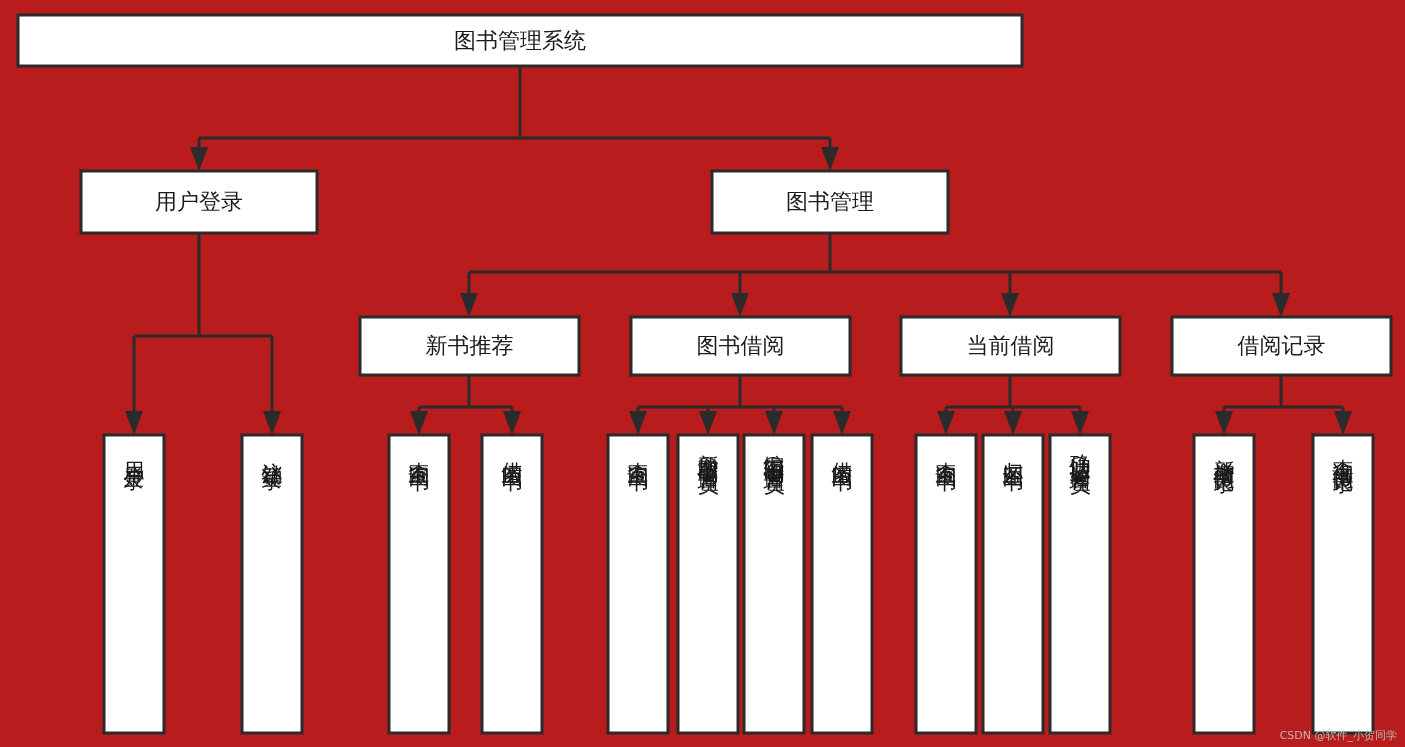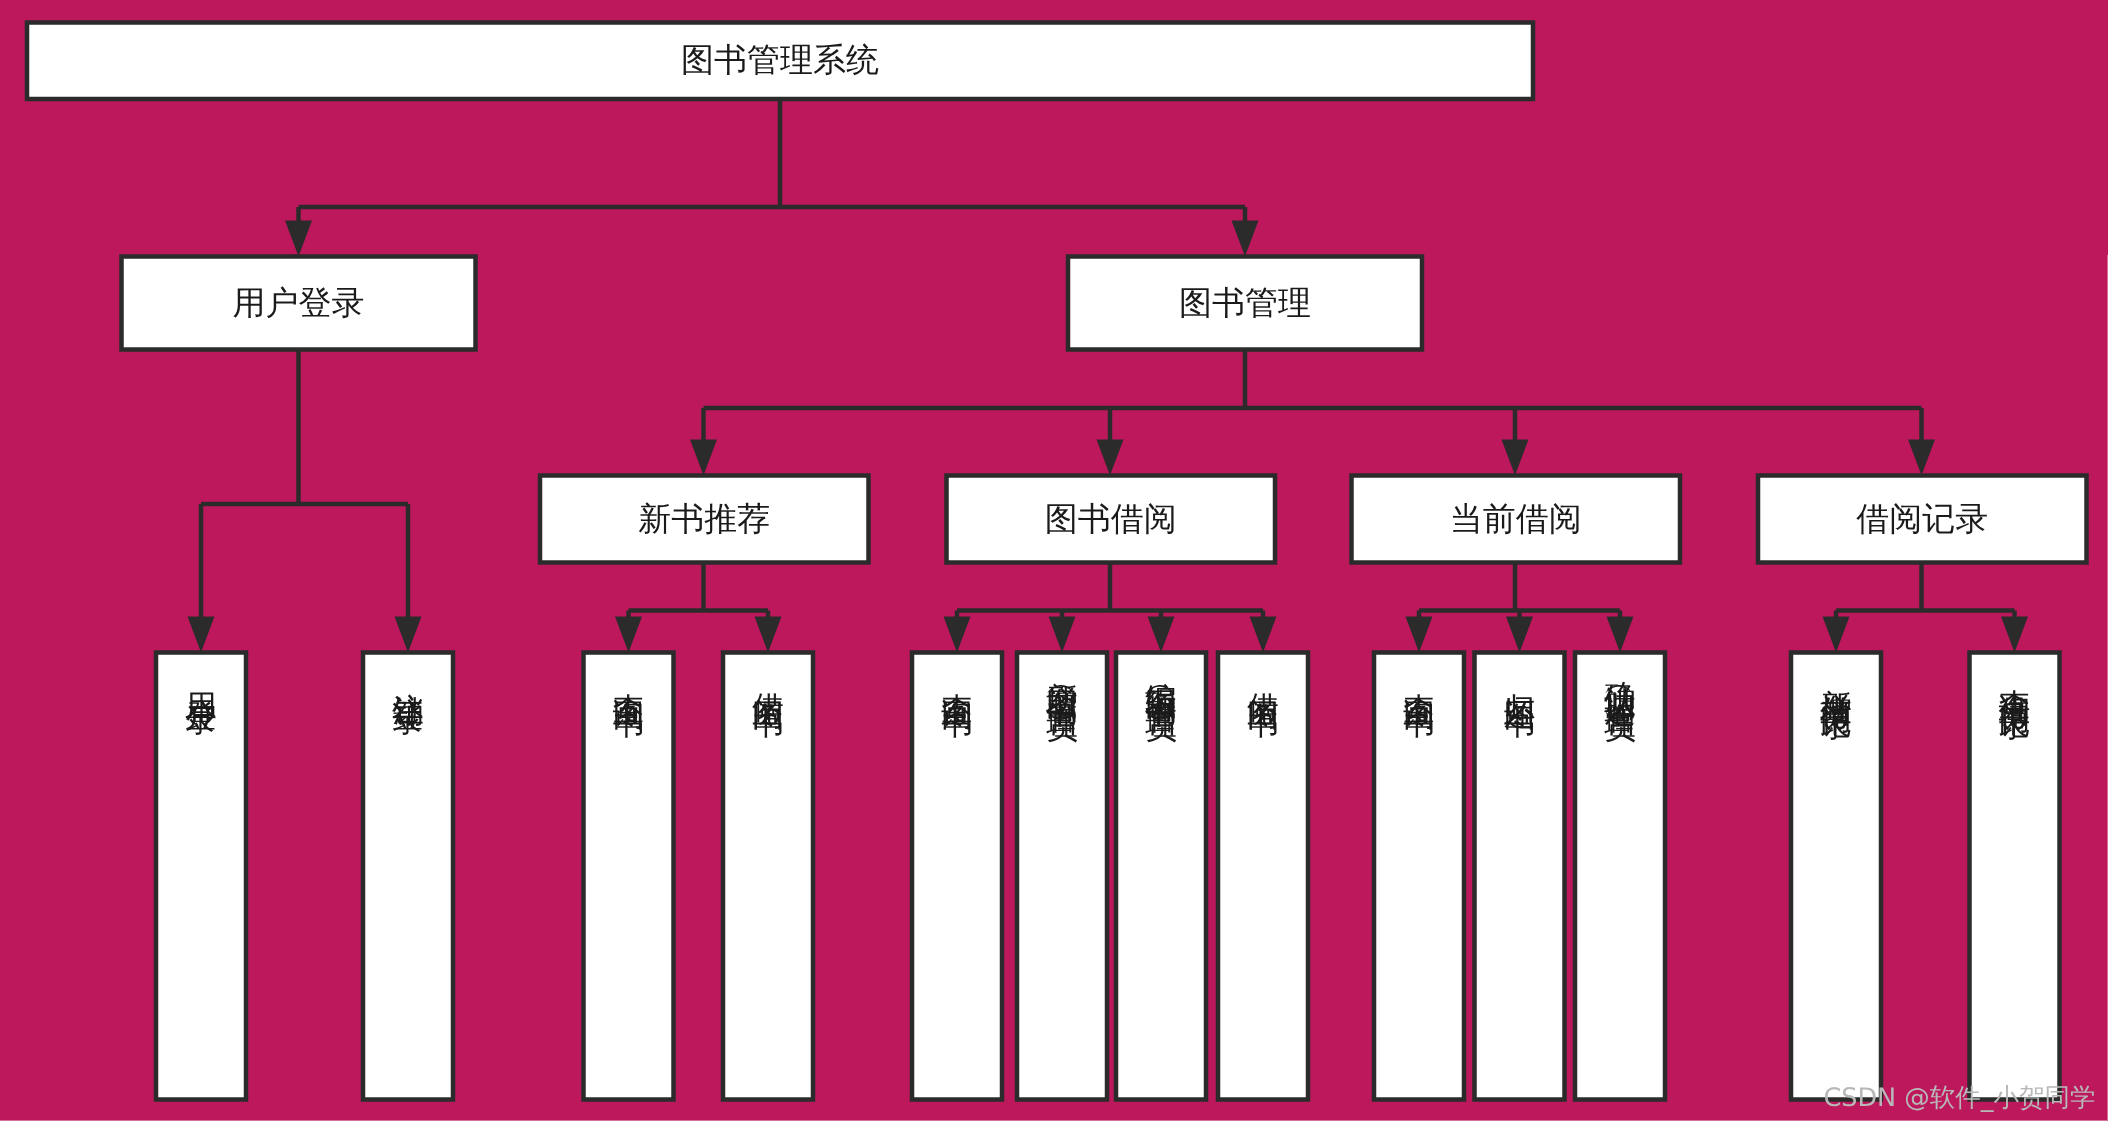--- a/index.html
+++ b/index.html
@@ -1,39 +1,39 @@
 <!DOCTYPE html>
 <html><head>
 <meta charset="utf-8">
 <style>
   html,body{margin:0;padding:0;background:#ffffff;}
   body{
     width:1405px;height:747px;
     font-family:"DejaVu Sans","Liberation Sans",sans-serif;
     overflow:hidden;position:relative;
   }
-  #diagram-root{position:relative;width:1405px;height:747px;background:#be185d;}
+  #diagram-root{position:relative;width:1405px;height:747px;background:#b91c1c;}
   svg#flow{position:absolute;left:0;top:0;width:1405px;height:747px;display:block;}
   .node-rect{fill:#ffffff;stroke:#2b2b2b;stroke-width:3;}
   .leaf-rect{fill:#ffffff;stroke:#2b2b2b;stroke-width:3;}
   .conn{stroke:#2b2b2b;stroke-width:3;fill:none;stroke-linecap:butt;}
   .node-label{
     font-family:"DejaVu Sans","Liberation Sans",sans-serif;
     font-size:22px;fill:#1a1a1a;text-anchor:middle;dominant-baseline:middle;
   }
   .leaf-label{
     font-family:"DejaVu Sans","Liberation Sans",sans-serif;
     font-size:21px;fill:#1a1a1a;
     writing-mode:vertical-rl;text-orientation:upright;
     text-anchor:middle;letter-spacing:3px;
   }
   .watermark{
     position:absolute;right:8px;bottom:4px;
     font-family:"DejaVu Sans","Liberation Sans",sans-serif;
-    font-size:17px;color:#b8b8b8;white-space:nowrap;
+    font-size:11px;color:#b8b8b8;white-space:nowrap;
     user-select:none;pointer-events:none;text-align:center;
   }
 </style>
 </head>
 <body>
 
 <div id="diagram-root">
 
   <svg id="flow" viewBox="0 0 1405 747" xmlns="http://www.w3.org/2000/svg">
     <g id="connector-layer">

